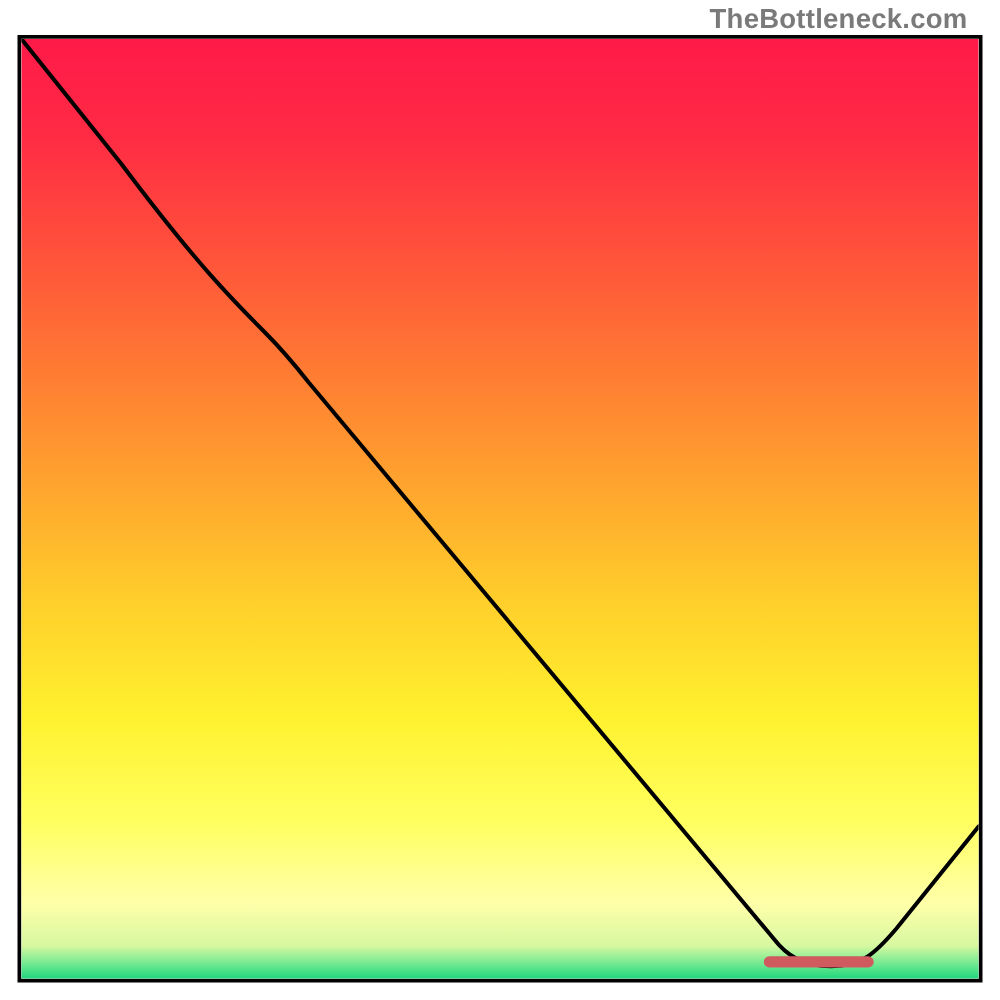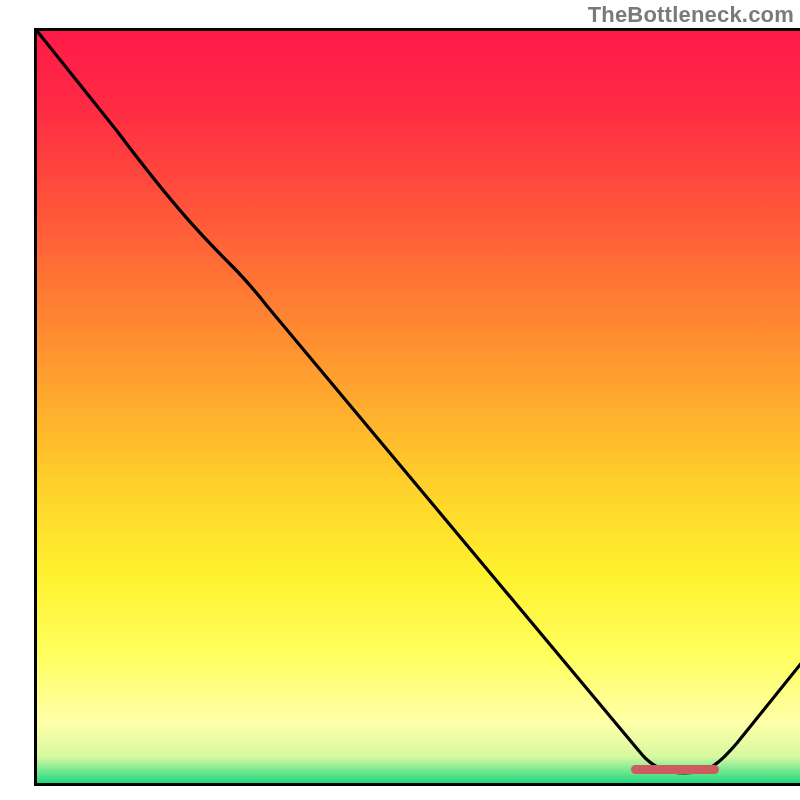--- a/index.html
+++ b/index.html
@@ -8,21 +8,20 @@
     width: 800px;
     height: 800px;
     overflow: hidden;
     background: #fff;
     font-family: Arial, Helvetica, sans-serif;
   }
   .frame {
     position: relative;
     width: 780px;
     height: 800px;
-    margin-left: 20px;
   }
   .watermark {
     position: absolute;
     top: 2px;
     right: 6px;
     font-size: 22px;
     font-weight: 600;
     color: #7a7a7a;
     letter-spacing: 0.2px;
     user-select: none;

